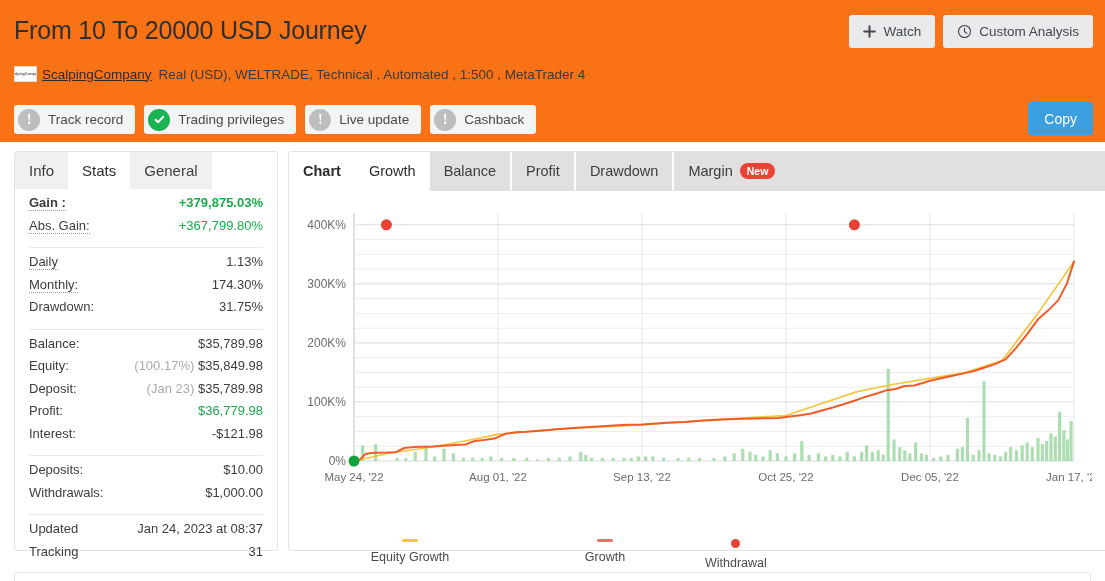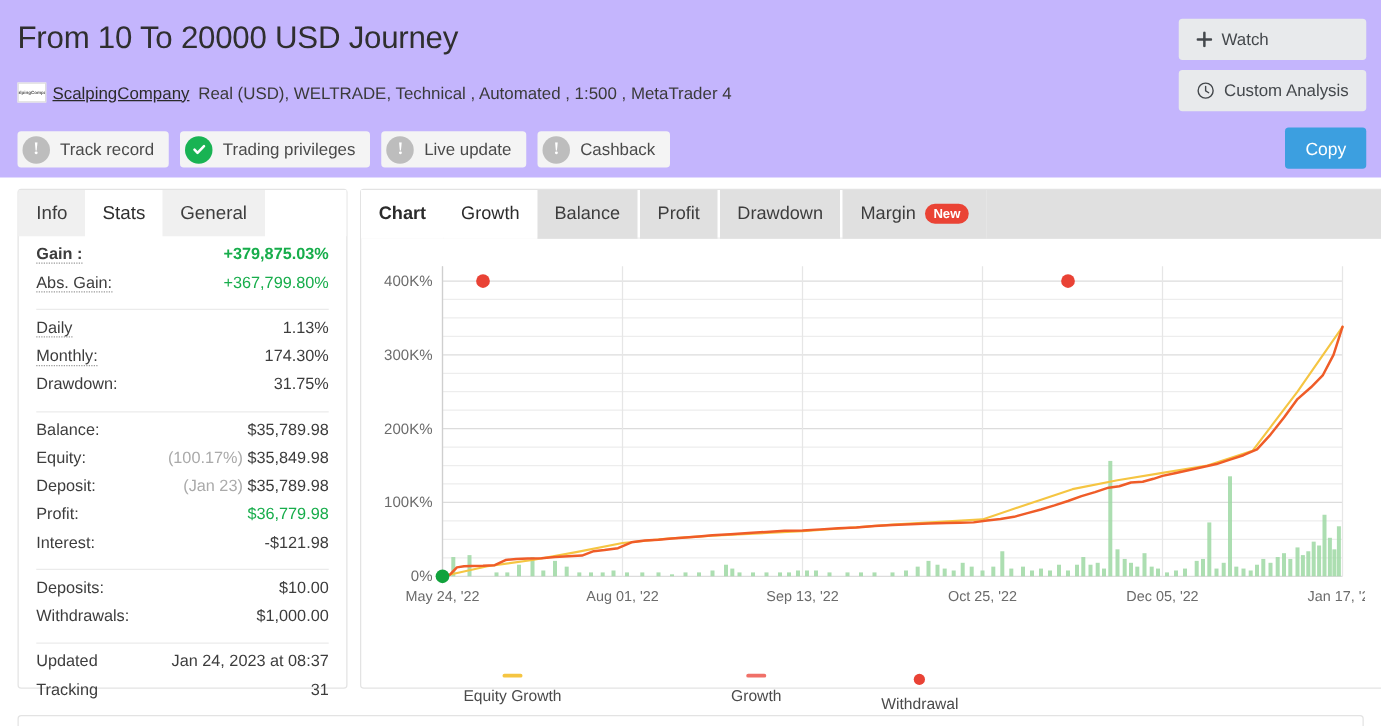--- a/index.html
+++ b/index.html
@@ -7,27 +7,27 @@
     margin: 0; padding: 0;
     width: 1105px; height: 581px;
     background: #ffffff;
     font-family: "Liberation Sans", sans-serif;
     color: #333;
     overflow: hidden;
   }
   .page { position: relative; width: 1105px; height: 581px; background:#fff; }
 
   
-  .header { position:absolute; left:0; top:0; width:1105px; height:142px; background:#c4b5fd; }
+  .header { position:absolute; left:0; top:0; width:1105px; height:142px; background:#f97316; }
   .title {
     position:absolute; left:14px; top:16px;
     font-size:25px; font-weight:400; color:#2f2f2f; letter-spacing:-0.2px;
     white-space:nowrap;
   }
-  .top-btns { position:absolute; right:12px; top:15px; display:flex; gap:8px;flex-direction:column; }
+  .top-btns { position:absolute; right:12px; top:15px; display:flex; gap:8px; }
   .tbtn {
     background:#e8eaec; border:none; border-radius:3px;
     height:33px; padding:0 14px;
     display:flex; align-items:center; gap:7px;
     font-size:13.5px; color:#44484c; cursor:pointer;
     font-family:"Liberation Sans", sans-serif;
   }
   .tbtn .ic { display:inline-flex; align-items:center; }
 
   

